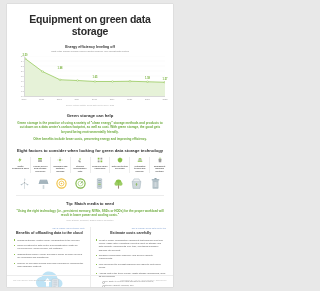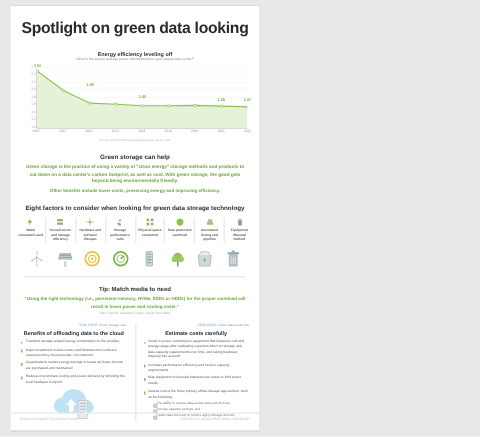--- a/index.html
+++ b/index.html
@@ -159,21 +159,21 @@
   .foot-r{
     position:absolute;right:6px;top:3px;font-size:2.1px;color:#bdbdbd;
     text-align:right;
   }
 </style>
 </head>
 <body>
 
 <div class="page">
 
-  <div class="title">Spotlight on green data looking</div>
+  <div class="title">Equipment on green data storage</div>
 
   <div class="chart-wrap">
     <div class="chart-title">Energy efficiency leveling off</div>
     <div class="chart-sub">What is the annual average power effectiveness for your largest data center?</div>
 
     <div class="plot" id="plot">
       <svg id="chart-svg" viewBox="0 0 100 40" preserveAspectRatio="none" style="position:absolute;inset:0;width:100%;height:100%;">
           <line x1="0" x2="100" y1="0" y2="0" stroke="#f2f2f2" stroke-width="0.35" vector-effect="non-scaling-stroke"></line>
           <line x1="0" x2="100" y1="5.000000000000007" y2="5.000000000000007" stroke="#f2f2f2" stroke-width="0.35" vector-effect="non-scaling-stroke"></line>
           <line x1="0" x2="100" y1="9.999999999999996" y2="9.999999999999996" stroke="#f2f2f2" stroke-width="0.35" vector-effect="non-scaling-stroke"></line>

